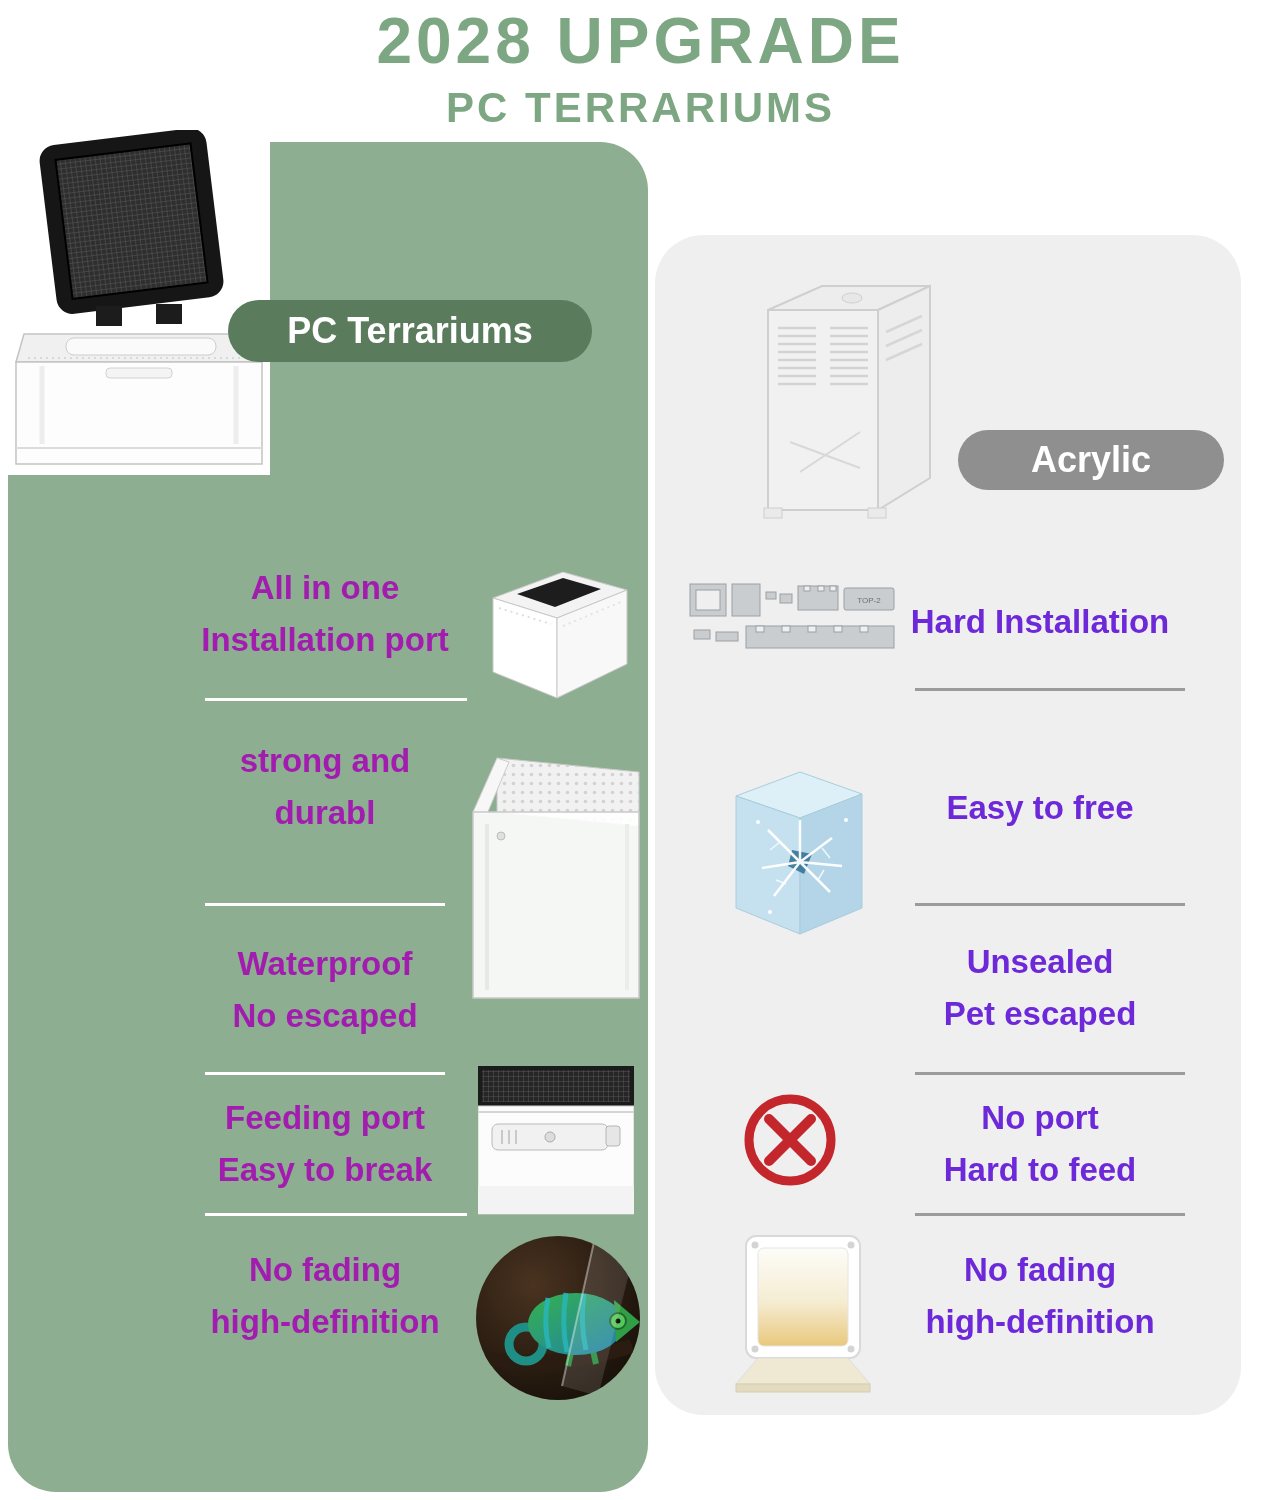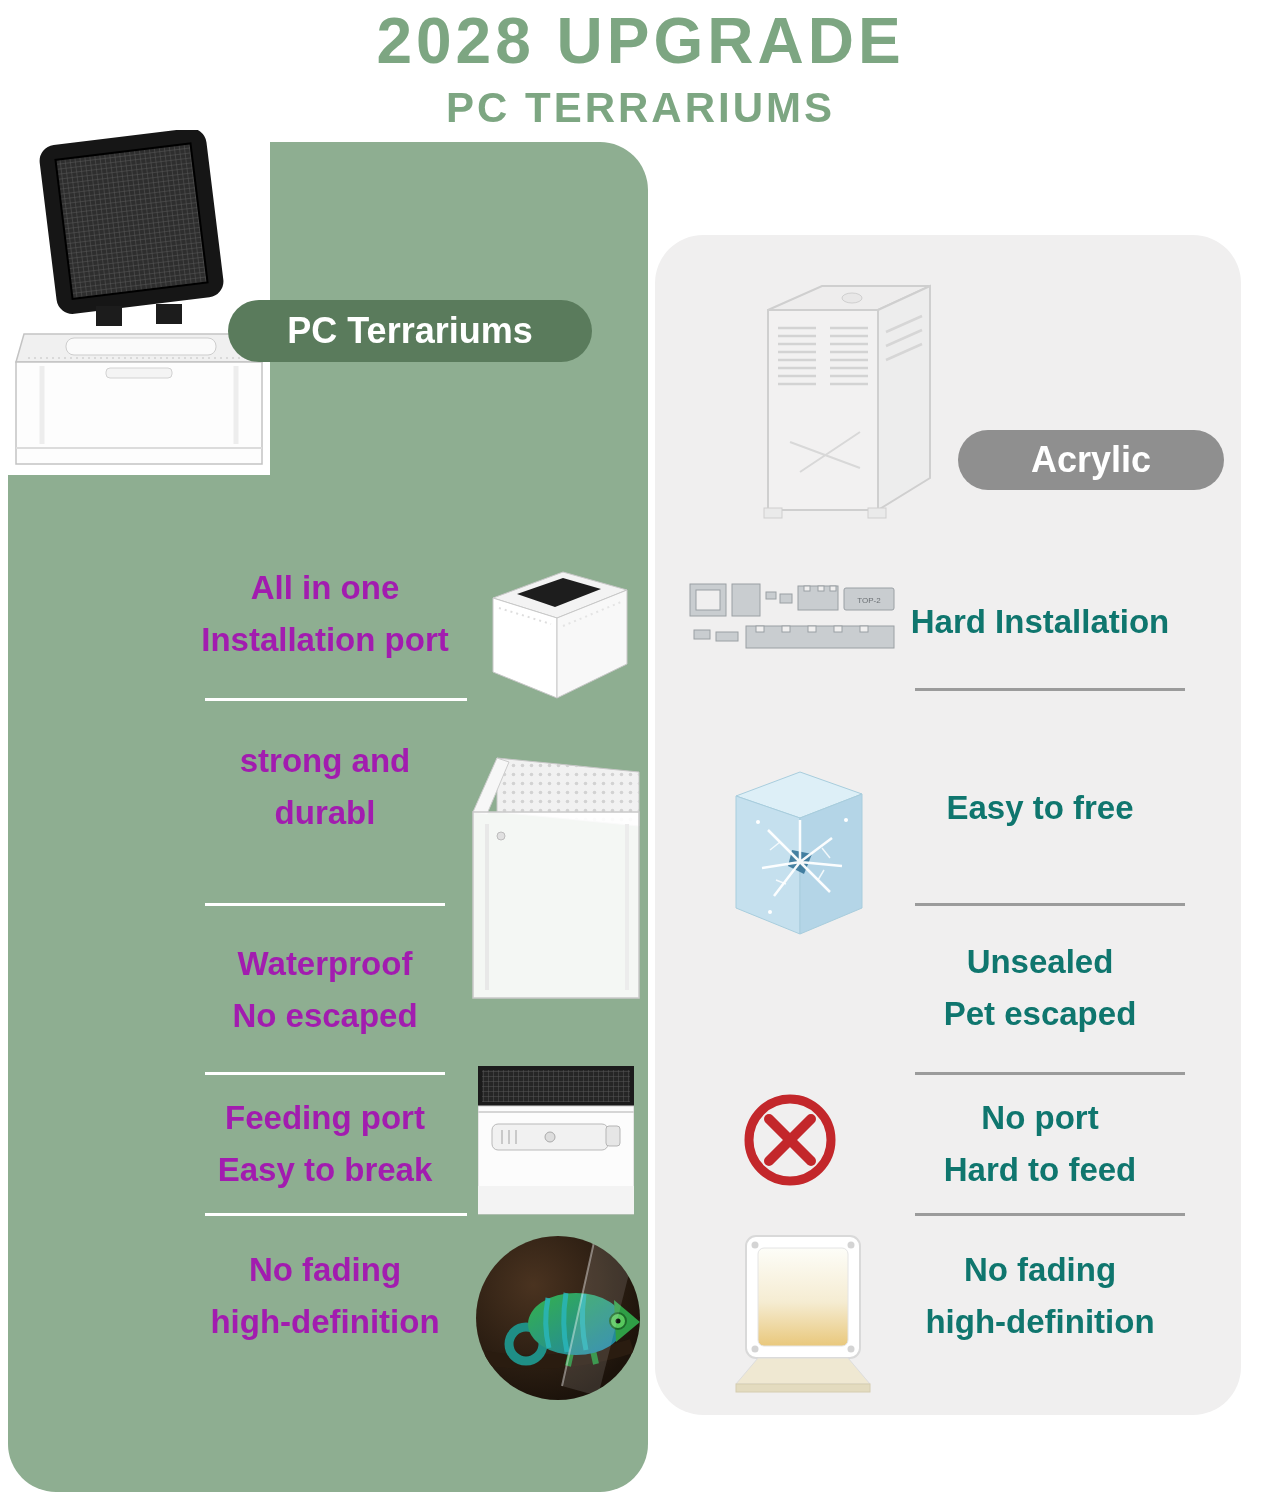--- a/index.html
+++ b/index.html
@@ -14,21 +14,21 @@
   .panel-gray{position:absolute;left:655px;top:235px;width:586px;height:1180px;
          background:#f0efef;border-radius:48px;}
   .photo-block{position:absolute;left:8px;top:130px;width:262px;height:345px;
          background:#ffffff;border-top-left-radius:48px;}
   .pill{position:absolute;border-radius:32px;color:#ffffff;font-weight:bold;
          font-size:36px;text-align:center;}
   .pill-green{left:228px;top:300px;width:364px;height:62px;line-height:62px;background:#5a7b5c;}
   .pill-gray{left:958px;top:386px;width:266px;height:60px;line-height:60px;background:#8f8f8f;margin-top:44px;}
   .ftext{position:absolute;left:105px;width:440px;text-align:center;color:#a21caf;
          font-weight:bold;font-size:33px;line-height:52px;}
-  .gtext{position:absolute;left:890px;width:300px;text-align:center;color:#0f766e;
+  .gtext{position:absolute;left:890px;width:300px;text-align:center;color:#6d28d9;
          font-weight:bold;font-size:33px;line-height:52px;}
   .uline-w{position:absolute;height:3px;background:#ffffff;}
   .uline-g{position:absolute;height:3px;background:#9b9b9b;}
   .imgbox{position:absolute;}
   .cham-circle{position:absolute;left:476px;top:1236px;width:164px;height:164px;border-radius:50%;
          overflow:hidden;background:radial-gradient(circle at 35% 30%, #4a3320 0%, #1c130b 75%);}
 </style>
 </head>
 <body>
 

